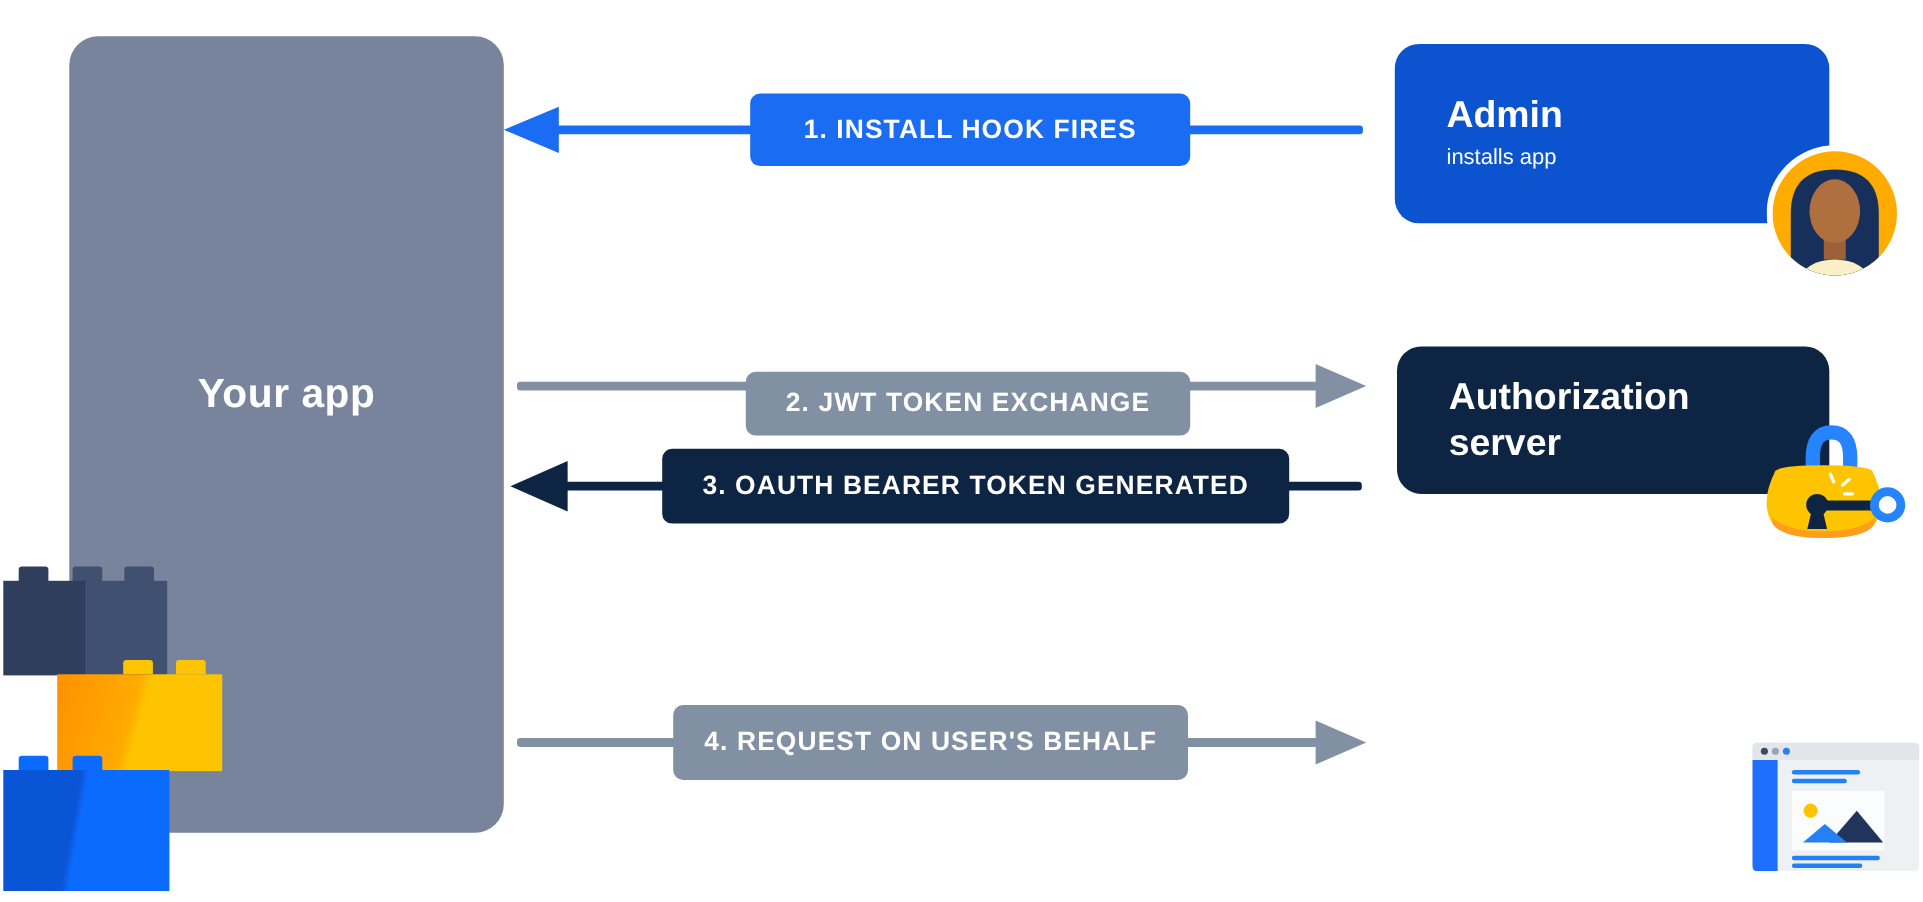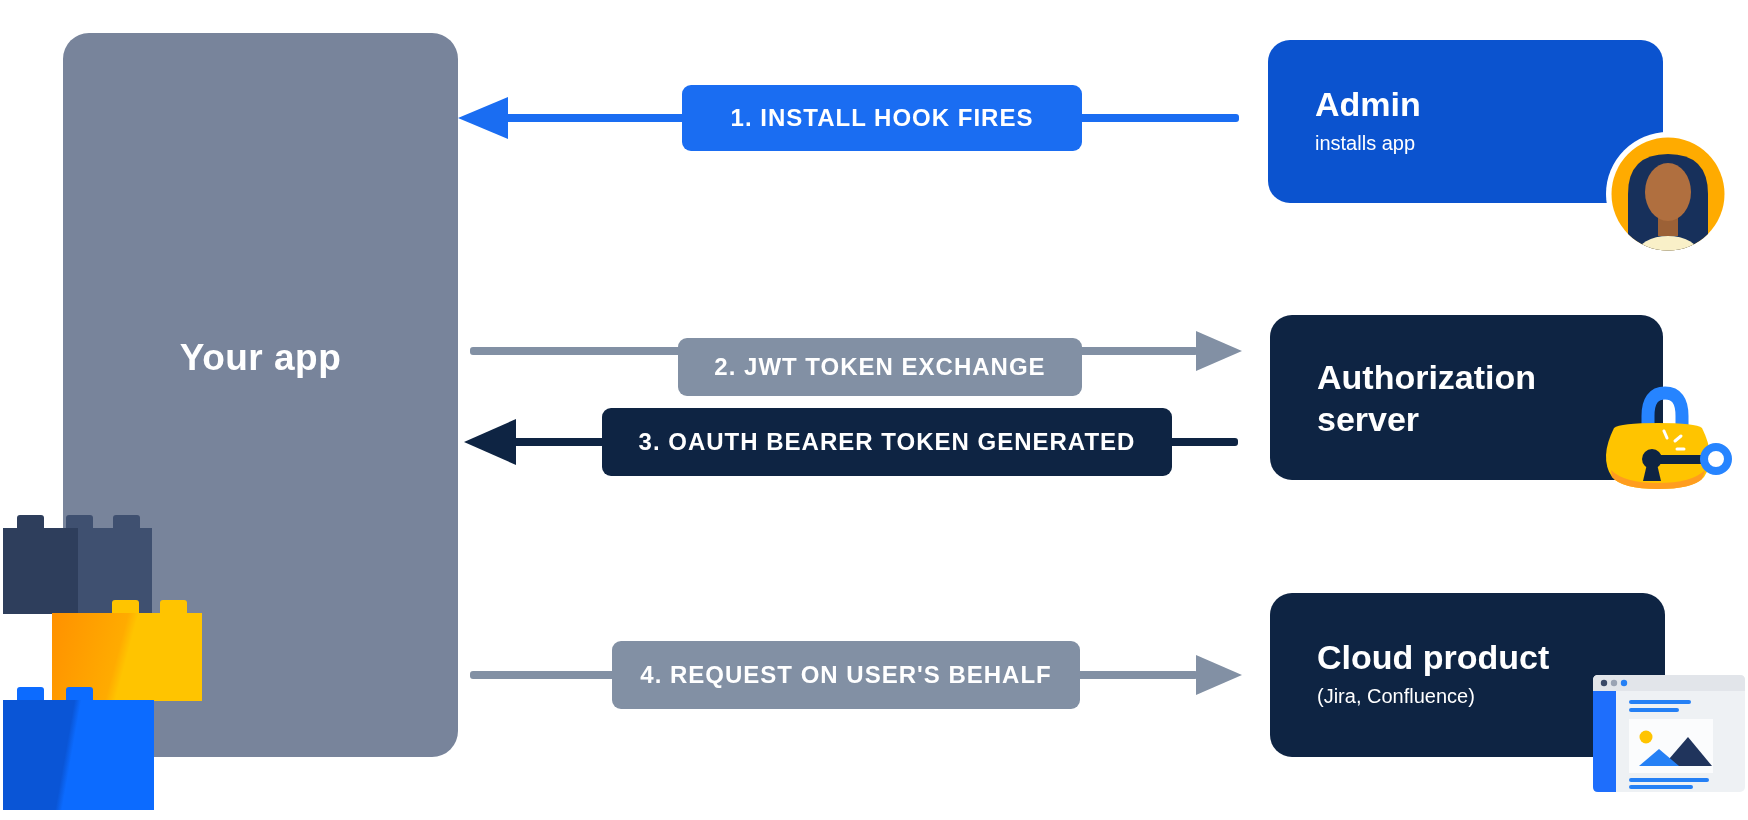--- a/index.html
+++ b/index.html
@@ -27,21 +27,21 @@
   .f3-label{left:602px;top:408px;width:570px;height:68px;background:var(--navy);}
   .f4-line{left:470px;top:671px;width:728px;background:var(--slate);}
   .f4-head{left:1196px;top:655px;border-top:20px solid transparent;border-bottom:20px solid transparent;border-left:46px solid var(--slate);}
   .f4-label{left:612px;top:641px;width:468px;height:68px;background:var(--slate);}
   
   .card{position:absolute;border-radius:22px;color:#fff;display:flex;flex-direction:column;
         justify-content:center;padding-left:47px;box-sizing:border-box;}
   .card .t{font-size:34px;font-weight:700;line-height:42px;}
   .card .s{font-size:20px;font-weight:400;line-height:36px;}
   .card-admin{left:1268px;top:40px;width:395px;height:163px;background:var(--blue-admin);}
-  .card-auth{left:1270px;top:315px;width:393px;height:165px;background:var(--navy);}
+  .card-auth{left:1270px;top:315px;width:393px;height:134px;background:var(--navy);}
   .card-auth .t{width:250px;}
   .card-cloud{left:1270px;top:593px;width:395px;height:164px;background:var(--navy);}
   .icon-abs{position:absolute;}
   
   .stud{position:absolute;border-radius:3px 3px 0 0;}
   .brick{position:absolute;}
 </style>
 </head>
 <body>
 
@@ -116,24 +116,20 @@
       <line x1="69" y1="54" x2="66" y2="47"></line>
       <line x1="77" y1="57" x2="83" y2="52"></line>
       <line x1="79" y1="65" x2="86" y2="65"></line>
     </g>
     <rect x="54" y="71" width="56" height="9" rx="4.5" fill="#0E2443"></rect>
     <circle cx="54" cy="75" r="10" fill="#0E2443"></circle>
     <path d="M49 80 L59 80 L63 97 L45 97 Z" fill="#0E2443"></path>
     <circle cx="118" cy="75" r="12" fill="#ffffff" stroke="#2684FF" stroke-width="8"></circle>
   </svg>
 
-  <div class="card card-cloud">
-    <div class="t">Cloud product</div>
-    <div class="s">(Jira, Confluence)</div>
-  </div>
 
   <svg class="icon-abs" style="left:1593px;top:675px;" width="152" height="117" viewBox="0 0 152 117">
     <rect x="0" y="0" width="152" height="117" rx="5" fill="#EEF1F4"></rect>
     <path d="M5 0 H147 Q152 0 152 5 V16 H0 V5 Q0 0 5 0 Z" fill="#E2E5EA"></path>
     <circle cx="11" cy="8" r="3.2" fill="#3B4A67"></circle>
     <circle cx="21" cy="8" r="3.2" fill="#9AA3B3"></circle>
     <circle cx="31" cy="8" r="3.2" fill="#2580F5"></circle>
     <path d="M0 16 H23 V117 H5 Q0 117 0 112 Z" fill="#1E6EFC"></path>
     <rect x="36" y="25" width="62" height="4" rx="2" fill="#2580F5"></rect>
     <rect x="36" y="33" width="50" height="4" rx="2" fill="#2580F5"></rect>

